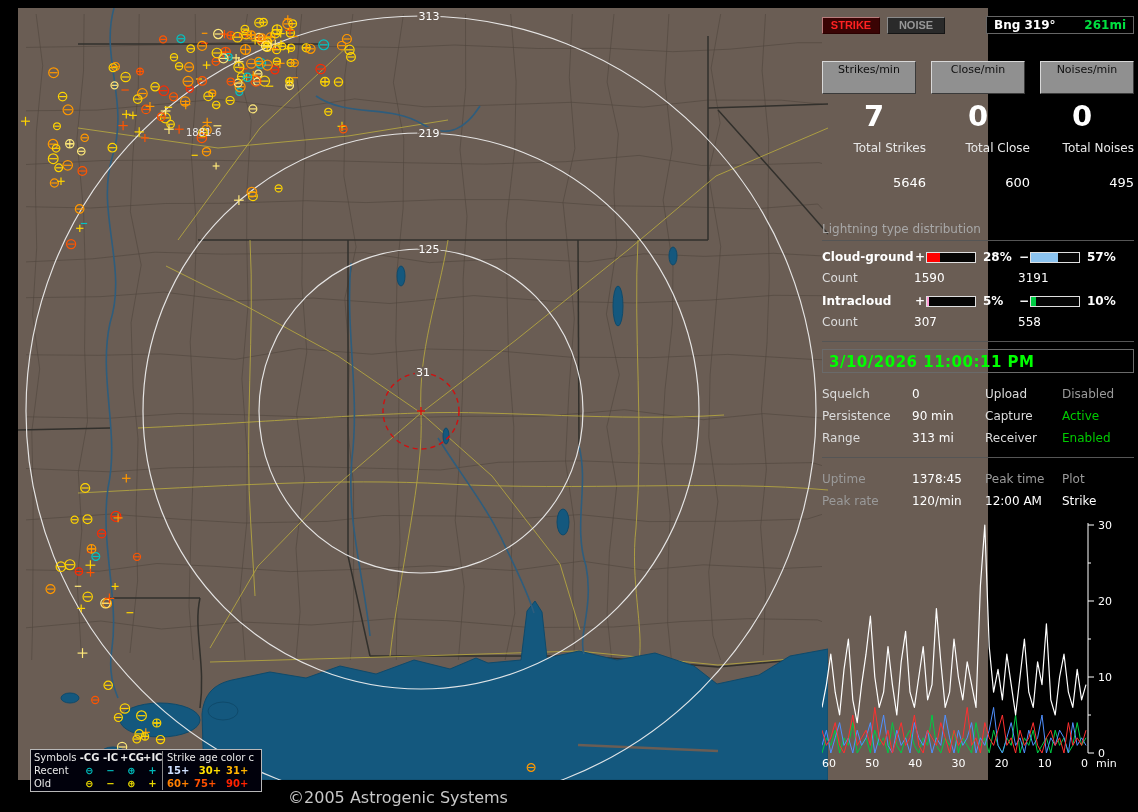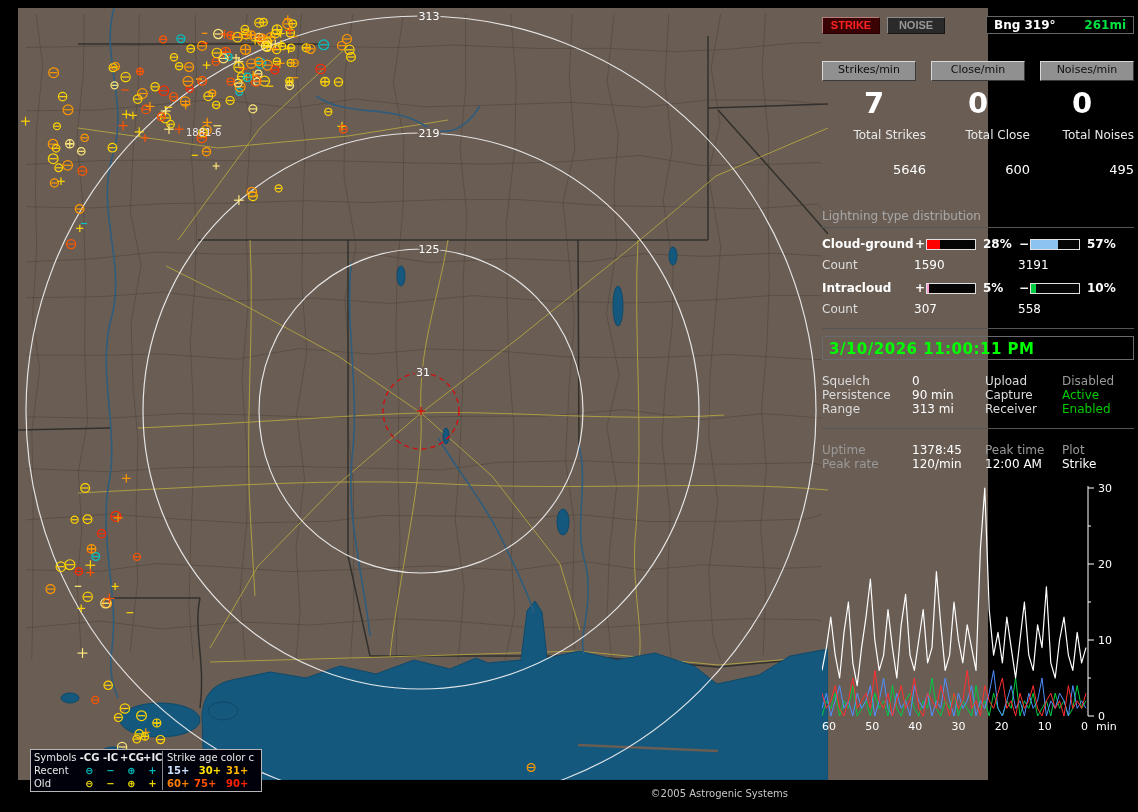--- a/index.html
+++ b/index.html
@@ -17,21 +17,21 @@
   .state-line{stroke:var(--state-border);stroke-width:1.5;fill:none}
   .road-line{stroke:var(--road);stroke-width:1;fill:none;opacity:.9}
   .water-shape{fill:var(--water);stroke:#0f4a6b;stroke-width:1}
   .river-line{stroke:#2e5d7d;stroke-width:1.6;fill:none}
   .ring-circle{stroke:var(--ring);stroke-width:1.2;fill:none;opacity:.92}
   .alarm-circle{stroke:var(--alarm);stroke-width:1.4;fill:none;stroke-dasharray:5 4}
   .ring-label{fill:#ffffff;font-size:11px;font-family:"DejaVu Sans",sans-serif;paint-order:stroke;stroke:var(--land);stroke-width:4px;text-anchor:middle}
   .map-label{fill:#e8e8e8;font-size:10px;font-family:"DejaVu Sans",sans-serif}
   .barrier{stroke:var(--land);stroke-width:2.5;fill:none}
 
-  .copyright{position:absolute;left:8px;top:788px;width:810px;text-align:right;padding-right:30px;color:#c8c8c8;font-size:10px}
+  .copyright{position:absolute;left:8px;top:788px;width:810px;text-align:center;padding-right:30px;color:#c8c8c8;font-size:16px}
 
   
   .map-legend{position:absolute;left:30px;top:749px;width:232px;background:#01010c;border:1px solid #b8b8b8;
     font-size:10px;color:#e8e8e8;padding:1px 3px;display:grid;
     grid-template-columns:44px 23px 19px 23px 19px 32px 32px 28px;line-height:13px}
   .map-legend .cell{white-space:nowrap}
   .map-legend .sym{text-align:center;font-weight:bold}
   .map-legend .age-title{grid-column:6/9;border-left:1px solid #888;padding-left:4px;white-space:nowrap;overflow:hidden}
   .map-legend .age{border-left:none;text-align:left;font-weight:bold}
   .map-legend .age.first{border-left:1px solid #888;padding-left:4px}
@@ -40,21 +40,21 @@
   .panel{position:absolute;left:822px;top:8px;width:312px;height:796px;color:#ddd;font-size:12px}
   .top-row{display:flex;align-items:center;height:18px;margin-top:8px}
   .btn{display:inline-block;width:58px;height:17px;font-size:11px;font-weight:bold;text-align:center;line-height:15px;cursor:pointer}
   .btn.strike{background:#3a0404;color:#ff2222;border:1px solid;border-color:#b97c7c #2a0000 #2a0000 #b97c7c}
   .btn.noise{background:#2a2a2a;color:#979797;border:1px solid;border-color:#8a8a8a #151515 #151515 #8a8a8a;margin-left:7px}
   .bearing-box{margin-left:auto;width:148px;height:18px;border:1px solid #666;background:#000;display:flex;align-items:center;justify-content:space-between;padding:0 7px;font-weight:bold;font-size:12px}
   .bearing-box .bng{color:#fff}
   .bearing-box .rng{color:#00e040}
 
   .stat-btn-row{margin-top:27px;display:flex;justify-content:space-between}
-  .stat-btn{width:94px;height:20px;background:#909090;color:#101010;font-size:11px;text-align:center;line-height:15px;border:1px solid;border-color:#d8d8d8 #3a3a3a #3a3a3a #d8d8d8;cursor:pointer}
+  .stat-btn{width:94px;height:33px;background:#909090;color:#101010;font-size:11px;text-align:center;line-height:15px;border:1px solid;border-color:#d8d8d8 #3a3a3a #3a3a3a #d8d8d8;cursor:pointer}
   .stat-num-row{margin-top:7px;display:grid;grid-template-columns:repeat(3,1fr);text-align:center}
   .stat-num{font-size:29px;font-weight:bold;color:#fff;line-height:1.05}
   .totals-row{margin-top:10px;display:grid;grid-template-columns:repeat(3,1fr);text-align:right}
   .totals-row .tl{font-size:12px;color:#e8e8e8}
   .totals-row .tv{font-size:13px;color:#fff;margin-top:20px}
 
   .section-title{margin-top:32px;color:#a8a8a8}
   .hline{border-top:1px solid #555;margin-top:4px}
   .hline.sp{margin-top:12px}
 
@@ -64,21 +64,21 @@
   .bar{width:50px;height:11px;border:1px solid #e0e0e0;background:#050505;display:inline-block;overflow:hidden}
   .bar i{display:block;height:100%}
   .pct{font-weight:bold;color:#fff;padding-left:5px}
   .count-row{margin-top:7px;display:grid;grid-template-columns:92px 104px 104px}
   .count-row span{color:#fff}
   .count-row .cl{color:#ddd}
 
   .ts-box{margin-top:7px;border:1px solid #6a6a6a;padding:3px 6px;height:24px}
   .ts-box span{color:var(--time-green);font-weight:bold;font-size:15px;letter-spacing:.5px}
 
-  .grid4{margin-top:14px;display:grid;grid-template-columns:90px 73px 77px auto;}
+  .grid4{margin-top:14px;display:grid;grid-template-columns:90px 73px 77px auto;row-gap:8px}
   .grid4 .lbl{color:#dcdcdc}
   .grid4 .lbl2{color:#9a9a9a}
   .grid4 .val{color:#fff}
 
   .trend-row{margin-top:17px}
   .trend-row .lbl2{color:#a8a8a8}
   .trend-row .val{color:#fff;margin-left:16px}
 
   .chart-wrap{position:relative;margin-top:9px;width:312px;height:258px}
   #trend-svg{display:block}

